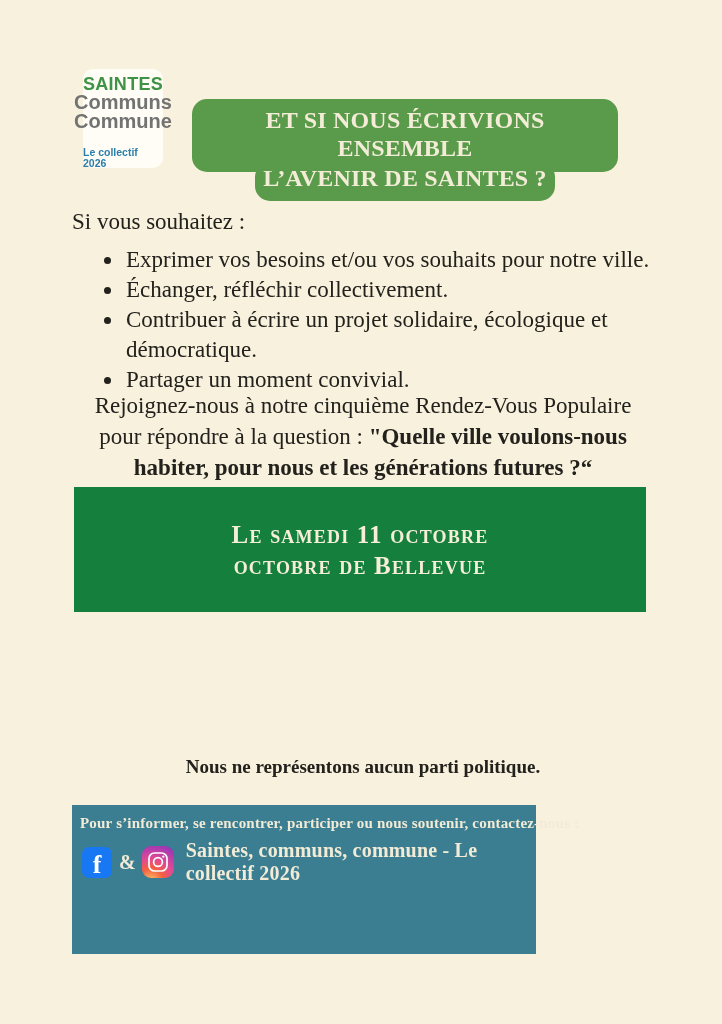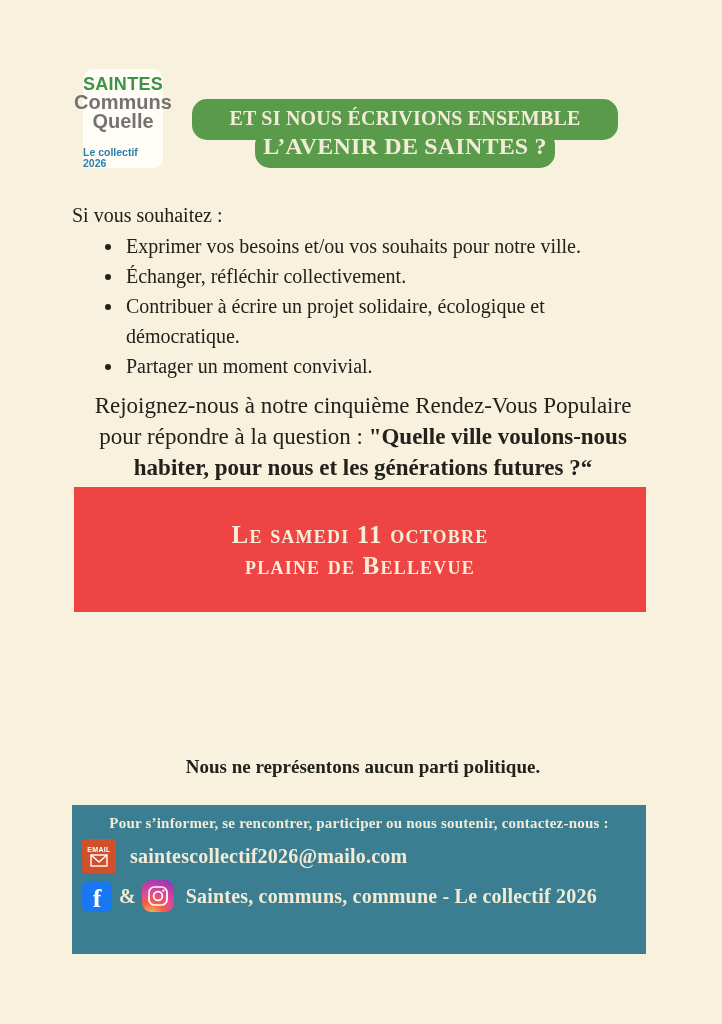--- a/index.html
+++ b/index.html
@@ -37,55 +37,55 @@
   }
 
   
   .banner{position:absolute;left:192px;top:99px;width:426px;text-align:center;}
   .banner-line1,.banner-line2{
     background:#5a9b4b;color:#f3ecd7;font-weight:bold;
     letter-spacing:.2px;
   }
   .banner-line1{
     display:block;border-radius:15px;
-    font-size:20px;line-height:1.15;padding:8px 10px 10px;
+    font-size:24px;line-height:1.15;padding:8px 10px 10px;
   }
   .banner-line2{
     display:inline-block;border-radius:15px;
     font-size:24px;line-height:1.1;padding:3px 8px 9px;margin-top:-15px;
   }
 
   
-  .intro{position:absolute;left:72px;top:200px;width:585px;font-size:20px;line-height:30px;font-family:Liberation Serif, serif;}
-  .intro ul{margin:1px 0 0 0;padding-left:52px;}
+  .intro{position:absolute;left:72px;top:207px;width:585px;font-size:23px;line-height:30px;font-family:Liberation Serif, serif;}
+  .intro ul{margin:8px 0 0 0;padding-left:52px;}
   .intro li{padding-left:2px;}
 
   
   .invite{position:absolute;left:72px;top:390px;width:582px;
     text-align:center;font-size:23px;line-height:31px;}
 
   
   .event-banner{
     position:absolute;left:74px;top:487px;width:572px;height:125px;
-    background:#ef4444;color:#f6eed9;
+    background:#15803d;color:#f6eed9;
     display:flex;flex-direction:column;justify-content:center;
     text-align:center;font-weight:bold;
     font-variant:small-caps;font-size:25px;line-height:31px;letter-spacing:1.2px;
   }
 
   
   .about{position:absolute;left:72px;top:620px;width:595px;font-size:23px;line-height:31px;}
 
   
   .slogan{position:absolute;left:72px;top:756px;width:582px;
     text-align:center;font-weight:bold;font-size:19px;}
 
   
   .footer{
-    position:absolute;left:72px;top:805px;width:574px;height:149px;
+    position:absolute;left:72px;top:805px;width:464px;height:149px;
     background:#3b7e92;color:#f2ebd6;
     box-sizing:border-box;padding:10px 8px 6px 8px;
   }
   .footer-heading{
     text-align:center;font-weight:bold;font-size:15px;
     white-space:nowrap;letter-spacing:.2px;
   }
   .footer-row{display:flex;align-items:center;margin-top:7px;padding-left:2px;}
   .footer-text{font-weight:bold;font-size:20px;margin-left:12px;letter-spacing:.2px;}
   .email-icon{
@@ -139,21 +139,21 @@
 
       <rect x="7" y="30" width="3.4" height="4.6" fill="#fffdf6"></rect>
       <rect x="13" y="30" width="3.4" height="4.6" fill="#fffdf6"></rect>
       <rect x="19" y="30" width="3.4" height="4.6" fill="#fffdf6"></rect>
 
       <circle cx="49" cy="47" r="6.5" fill="#fffdf6"></circle>
       <circle cx="64" cy="47" r="6.5" fill="#fffdf6"></circle>
     </svg>
     <div class="logo-title">SAINTES</div>
     <div class="logo-sub">Communs</div>
-    <div class="logo-sub">Quelle</div>
+    <div class="logo-sub">Commune</div>
     <div class="logo-tag">Le collectif 2026</div>
   </div>
 
   <div class="banner">
     <span class="banner-line1">ET SI NOUS ÉCRIVIONS ENSEMBLE</span>
     <span class="banner-line2">L’AVENIR DE SAINTES ?</span>
   </div>
 
   <div class="intro">
     <div>Si vous souhaitez :</div>
@@ -164,39 +164,29 @@
       <li>Partager un moment convivial.</li>
     </ul>
   </div>
 
   <div class="invite">
     <span>Rejoignez-nous à notre cinquième Rendez-Vous Populaire pour répondre à la question : </span><span class="bold">"Quelle ville voulons-nous habiter, pour nous et les générations futures ?“</span>
   </div>
 
   <div class="event-banner">
     <div>Le samedi 11 octobre</div>
-    <div>plaine de Bellevue</div>
+    <div>octobre de Bellevue</div>
   </div>
 
 
   <div class="slogan">Nous ne représentons aucun parti politique.</div>
 
   <div class="footer">
     <div class="footer-heading">Pour s’informer, se rencontrer, participer ou nous soutenir, contactez-nous :</div>
 
-    <div class="footer-row row-email">
-      <div class="email-icon">
-        <span class="email-label">EMAIL</span>
-        <svg width="18" height="13" viewBox="0 0 18 13" xmlns="http://www.w3.org/2000/svg">
-          <rect x="1" y="1" width="16" height="11" fill="none" stroke="#ffffff" stroke-width="1.4"></rect>
-          <path d="M1,1 L9,8 L17,1" fill="none" stroke="#ffffff" stroke-width="1.4"></path>
-        </svg>
-      </div>
-      <span class="footer-text">saintescollectif2026@mailo.com</span>
-    </div>
 
     <div class="footer-row">
       <div class="fb-icon">
         <span>f</span>
       </div>
       <span class="amp">&amp;</span>
       <div class="ig-icon">
         <svg width="20" height="20" viewBox="0 0 20 20" xmlns="http://www.w3.org/2000/svg">
           <rect x="1" y="1" width="18" height="18" rx="5.5" fill="none" stroke="#ffffff" stroke-width="1.7"></rect>
           <circle cx="10" cy="10" r="4.4" fill="none" stroke="#ffffff" stroke-width="1.7"></circle>

